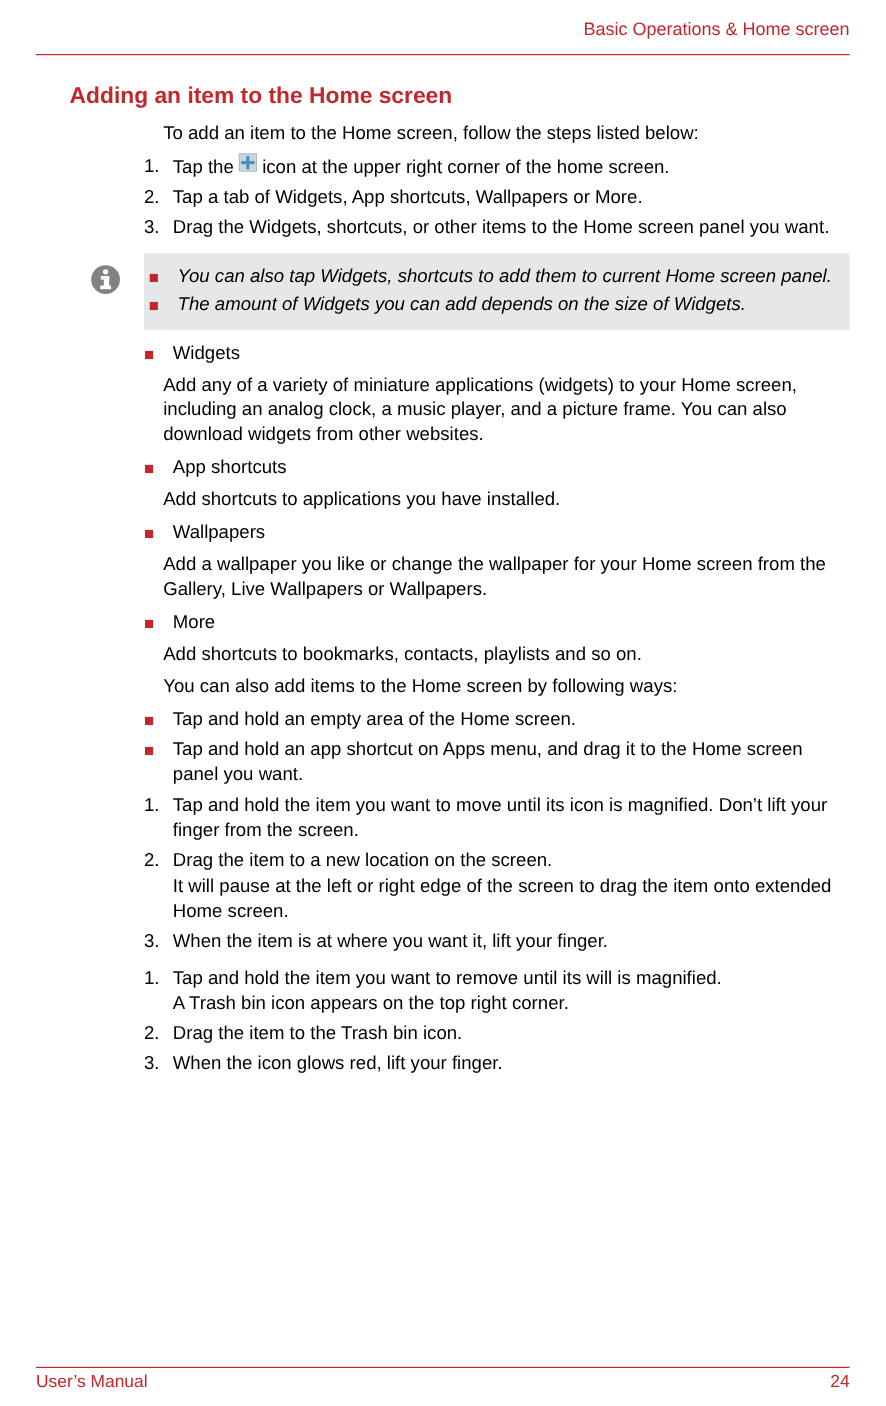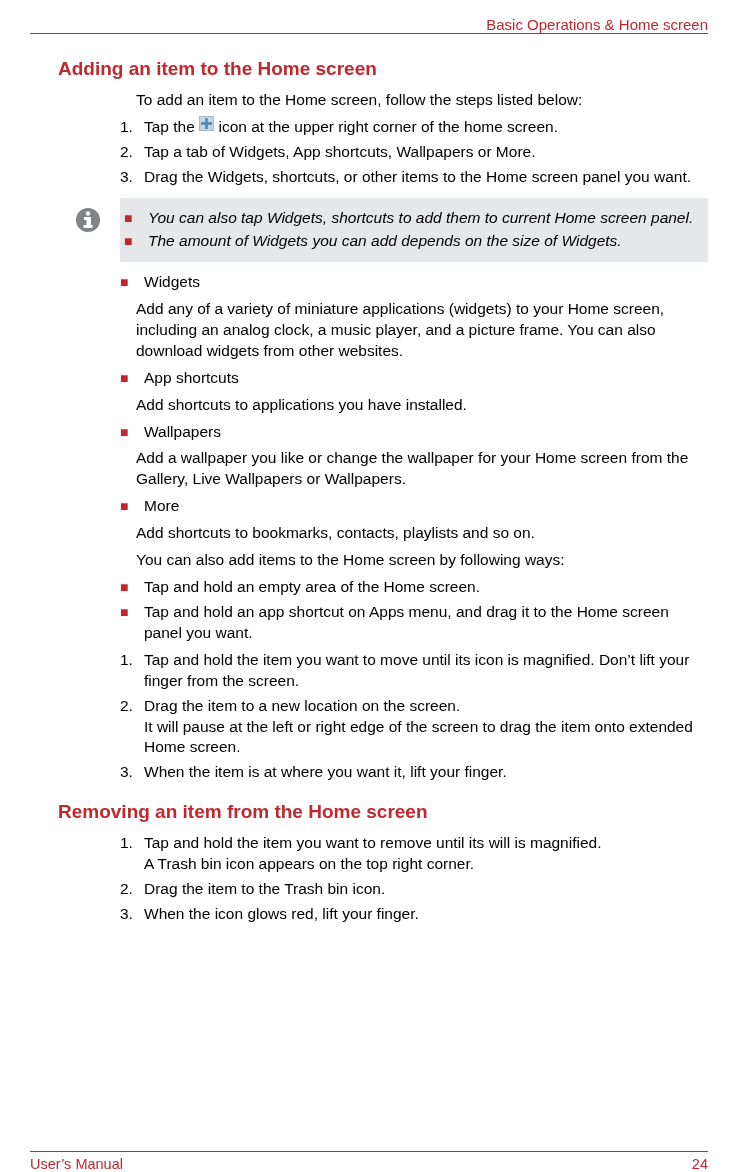--- a/index.html
+++ b/index.html
@@ -1,38 +1,38 @@
 <!DOCTYPE html>
 <html><head>
 <meta charset="utf-8">
 <style>
   * { box-sizing: border-box; margin: 0; padding: 0; }
   html, body { width: 738px; font-family: Arial, Helvetica, sans-serif; color: #000; background: #fff; }
   .page { padding: 16px 30px 12px 30px; min-height: 1172px; position: relative; }
-  .top-header { text-align: right; color: #c1272d; font-size: 15px; padding-bottom: 0; border-bottom: 1.5px solid #c1272d; margin-bottom: 24px; }
+  .top-header { text-align: right; color: #c1272d; font-size: 15px; padding-bottom: 12px; border-bottom: 1.5px solid #c1272d; margin-bottom: 24px; }
   .content { padding-left: 28px; padding-right: 0; }
   h2.red { color: #c1272d; font-weight: bold; font-size: 19px; margin: 18px 0 10px 0; }
   .body-text { padding-left: 62px; }
   p { font-size: 15.5px; line-height: 1.35; margin: 6px 16px; }
   ol.numbered { list-style: none; padding-left: 0; margin: 6px 0 10px 0; }
   ol.numbered li { display: flex; font-size: 15.5px; line-height: 1.35; margin: 4px 0; }
   ol.numbered li .num { width: 24px; flex-shrink: 0; }
   ol.numbered li .txt { flex: 1; }
   .inline-icon { display: inline-block; vertical-align: middle; position: relative; top: -1px; }
   .info-box { display: flex; margin: 10px 0 10px -2px; }
   .info-icon-wrap { width: 64px; display: flex; align-items: flex-start; justify-content: center; padding-top: 8px; }
   .info-body { flex: 1; background: #e6e7e8; padding: 8px 10px 8px 4px; }
   .info-body .square-item { display: flex; font-style: italic; font-size: 15.5px; line-height: 1.35; margin: 2px 0; }
   .square-bullet { color: #c1272d; font-size: 14px; width: 24px; flex-shrink: 0; line-height: 1.45; }
   .square-item .txt { flex: 1; }
   .square-list { list-style: none; padding: 0; margin: 2px 0; }
   .square-list li { display: flex; font-size: 15.5px; line-height: 1.35; margin: 4px 0; }
   .square-list li .txt { flex: 1; }
   b { font-weight: normal; }
-  .footer { position: absolute; left: 30px; right: 30px; bottom: 0; border-top: 1.5px solid #c1272d; color: #c1272d; font-size: 14.5px; display: flex; justify-content: space-between; padding-top: 4px; }
+  .footer { position: absolute; left: 30px; right: 30px; bottom: 12px; border-top: 1.5px solid #c1272d; color: #c1272d; font-size: 14.5px; display: flex; justify-content: space-between; padding-top: 4px; }
 </style>
 </head>
 <body>
 
 <div class="page">
 
   <div class="top-header">Basic Operations &amp; Home screen</div>
 
   <div class="content">
 
@@ -158,21 +158,20 @@
           <span>It will pause at the left or right edge of the screen to drag the item onto extended Home screen.</span>
         </span>
           </li>
         <li>
             <span class="num">3.</span>
             <span class="txt">When the item is at where you want it, lift your finger.</span>
           </li>
       </ol>
     </div>
 
-    <h2 class="red">Removing an item from the Home screen</h2>
     <div class="body-text">
       <ol class="numbered">
         <li>
             <span class="num">1.</span>
             <span class="txt">
           <span>Tap and hold the item you want to remove until its will is magnified.</span><br>
           <span>A Trash bin icon appears on the top right corner.</span>
         </span>
           </li>
         <li>

